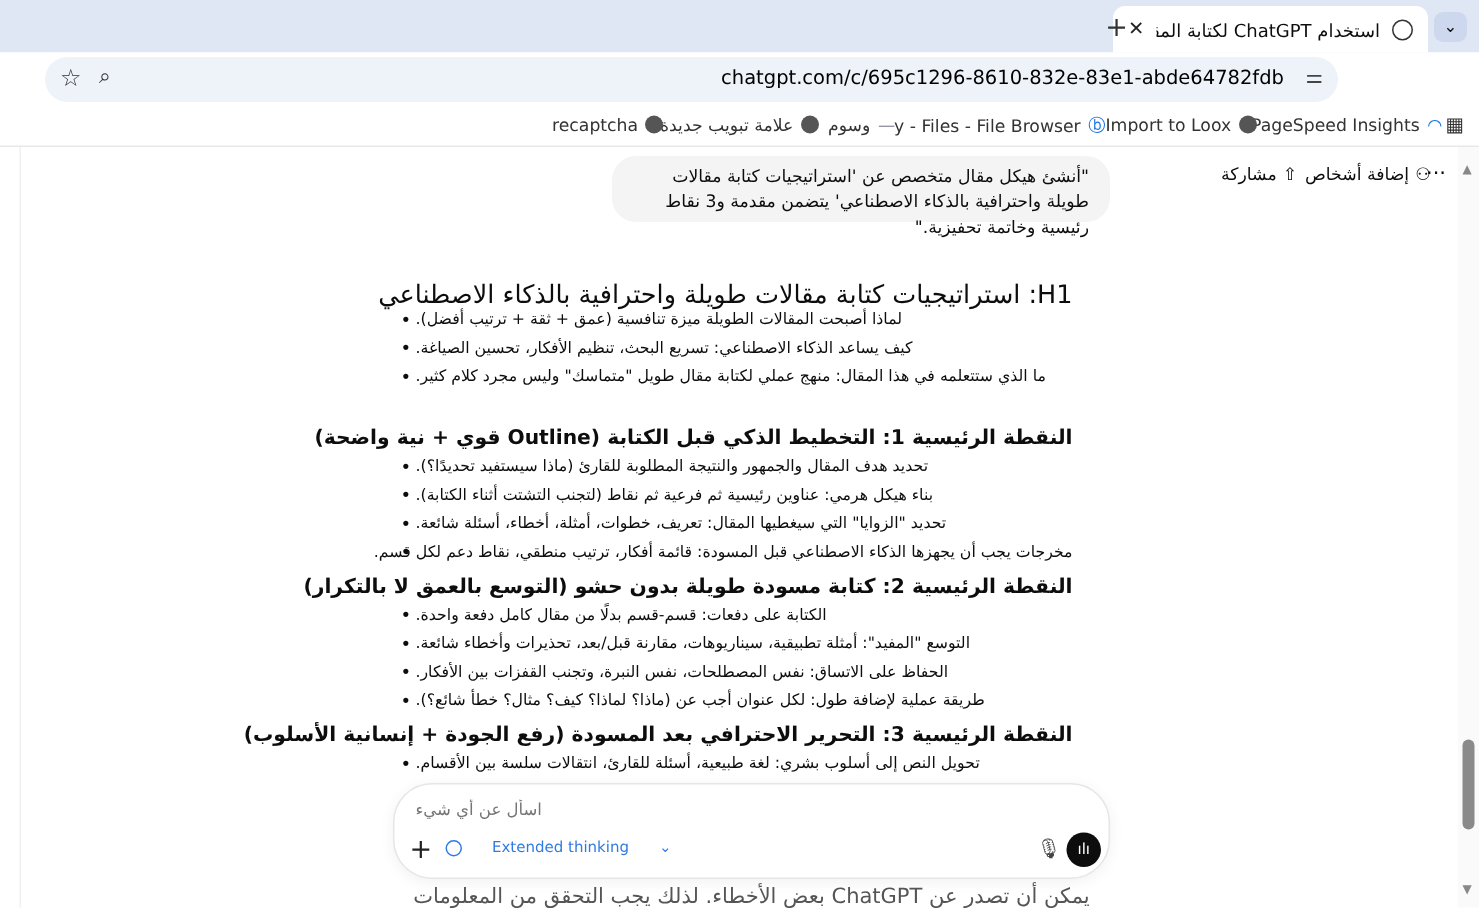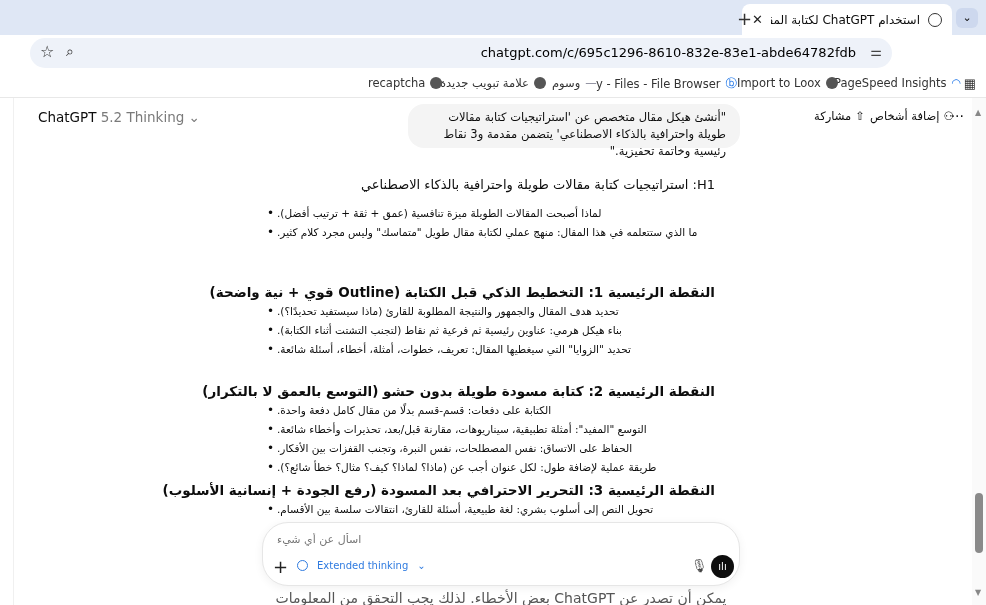--- a/index.html
+++ b/index.html
@@ -23,30 +23,30 @@
 .bm{position:absolute;top:6px;font-size:11.5px;color:#333;display:flex;align-items:center;gap:5px;white-space:nowrap}
 .globe{width:12px;height:12px;border-radius:50%;background:#555;display:inline-block}
 .apps{position:absolute;right:10px;top:6px;font-size:13px;color:#333}
 .leftrail{position:absolute;left:0;top:98px;width:14px;height:507px;border-right:1px solid #f0f0f0}
 .header{position:absolute;left:14px;top:98px;width:958px;height:40px}
 .model{position:absolute;left:24px;top:11px;font-size:13.5px;color:#0d0d0d}
 .model .ver{color:#7a7a7a}
 .hbtn{position:absolute;top:11px;font-size:11.5px;direction:rtl;display:flex;gap:4px;align-items:center}
 .usermsg{position:absolute;left:408px;top:104px;width:332px;height:44px;background:#f4f4f4;border-radius:16px;direction:rtl;padding:5px 14px;font-size:11.5px;line-height:17px;text-align:right}
 .content{position:absolute;left:255px;top:170px;width:460px;direction:rtl;text-align:right}
-.h1line{position:absolute;right:0;top:7px;font-size:13px;white-space:nowrap}
+.h1line{position:absolute;right:0;top:17px;font-size:17px;white-space:nowrap}
 .sec{position:absolute;right:0;width:460px}
 .sec h3{font-size:13.5px;font-weight:bold;white-space:nowrap;text-align:left;direction:rtl}
 .sec ul{list-style:none;margin-top:2px}
 .sec li{font-size:10.5px;height:19px;line-height:19px;position:relative;padding-left:22px;text-align:left;direction:rtl;white-space:nowrap}
 .sec li::after{content:"•";position:absolute;left:12px;top:0;font-size:12px}
 .composer{position:absolute;left:262px;top:522px;width:478px;height:64px;background:#fff;border:1px solid #e6e6e6;border-radius:26px;box-shadow:0 2px 10px rgba(0,0,0,.06)}
 .composer input{position:absolute;left:14px;top:6px;width:440px;height:20px;border:none;outline:none;font-size:11px;color:#999;direction:rtl;text-align:left;background:transparent;font-family:inherit}
 .plus{position:absolute;left:10px;top:33px;font-size:18px;color:#222}
-.ext{position:absolute;left:34px;top:37px;font-size:10px;color:#2f7be0;display:flex;align-items:center;gap:9px}
+.ext{position:absolute;left:34px;top:37px;font-size:10px;color:#2f7be0;display:flex;align-items:center;gap:20px}
 .ext .c{width:11px;height:11px;border:1.3px solid #2f7be0;border-radius:50%}
 .mic{position:absolute;left:428px;top:35px;font-size:13px;color:#444}
 .voice{position:absolute;left:448px;top:32px;width:23px;height:23px;border-radius:50%;background:#0d0d0d;color:#fff;font-size:10px;text-align:center;line-height:23px}
 .disclaimer{position:absolute;left:262px;top:590px;width:478px;text-align:center;font-size:14px;color:#555;direction:rtl}
 .scroll{position:absolute;right:0;top:98px;width:14px;height:507px;background:#fafafa}
 .scroll .up{position:absolute;top:10px;left:3px;font-size:8px;color:#888}
 .scroll .dn{position:absolute;bottom:8px;left:3px;font-size:8px;color:#888}
 .scroll .thumb{position:absolute;left:3px;top:395px;width:8px;height:60px;background:#8a8a8a;border-radius:4px}
 .dots{position:absolute;right:22px;top:108px;font-size:14px}
 </style>
@@ -100,54 +100,51 @@
   <span class="bm" style="left:368px">
       <span>recaptcha</span>
       <span class="globe"></span>
     </span>
   <span class="apps">▦</span>
 </div>
 
 <div class="leftrail"></div>
 
 <div class="header">
-  <div class="model">
-    <span>ChatGPT</span>
-    <span class="ver">5.2 Thinking</span>
-    <span class="ver">⌄</span>
-  </div>
   <div class="hbtn" style="left:800px">
     <span>⇧</span>
     <span>مشاركة</span>
   </div>
   <div class="hbtn" style="left:856px">
     <span>⚇</span>
     <span>إضافة أشخاص</span>
   </div>
 </div>
 <span class="dots">···</span>
 
 <div class="usermsg">"أنشئ هيكل مقال متخصص عن 'استراتيجيات كتابة مقالات طويلة واحترافية بالذكاء الاصطناعي' يتضمن مقدمة و3 نقاط رئيسية وخاتمة تحفيزية."</div>
 
 <div class="content">
   <div class="h1line">H1: استراتيجيات كتابة مقالات طويلة واحترافية بالذكاء الاصطناعي</div>
 
   <div class="sec" style="top:32px">
     <ul>
       <li>لماذا أصبحت المقالات الطويلة ميزة تنافسية (عمق + ثقة + ترتيب أفضل).</li>
+      <li>كيف يساعد الذكاء الاصطناعي: تسريع البحث، تنظيم الأفكار، تحسين الصياغة.</li>
       <li>ما الذي ستتعلمه في هذا المقال: منهج عملي لكتابة مقال طويل "متماسك" وليس مجرد كلام كثير.</li>
     </ul>
   </div>
 
   <div class="sec" style="top:114px">
     <h3>النقطة الرئيسية 1: التخطيط الذكي قبل الكتابة (Outline قوي + نية واضحة)</h3>
     <ul>
       <li>تحديد هدف المقال والجمهور والنتيجة المطلوبة للقارئ (ماذا سيستفيد تحديدًا؟).</li>
       <li>بناء هيكل هرمي: عناوين رئيسية ثم فرعية ثم نقاط (لتجنب التشتت أثناء الكتابة).</li>
       <li>تحديد "الزوايا" التي سيغطيها المقال: تعريف، خطوات، أمثلة، أخطاء، أسئلة شائعة.</li>
+      <li>مخرجات يجب أن يجهزها الذكاء الاصطناعي قبل المسودة: قائمة أفكار، ترتيب منطقي، نقاط دعم لكل قسم.</li>
     </ul>
   </div>
 
   <div class="sec" style="top:213px">
     <h3>النقطة الرئيسية 2: كتابة مسودة طويلة بدون حشو (التوسع بالعمق لا بالتكرار)</h3>
     <ul>
       <li>الكتابة على دفعات: قسم-قسم بدلًا من مقال كامل دفعة واحدة.</li>
       <li>التوسع "المفيد": أمثلة تطبيقية، سيناريوهات، مقارنة قبل/بعد، تحذيرات وأخطاء شائعة.</li>
       <li>الحفاظ على الاتساق: نفس المصطلحات، نفس النبرة، وتجنب القفزات بين الأفكار.</li>
       <li>طريقة عملية لإضافة طول: لكل عنوان أجب عن (ماذا؟ لماذا؟ كيف؟ مثال؟ خطأ شائع؟).</li>

